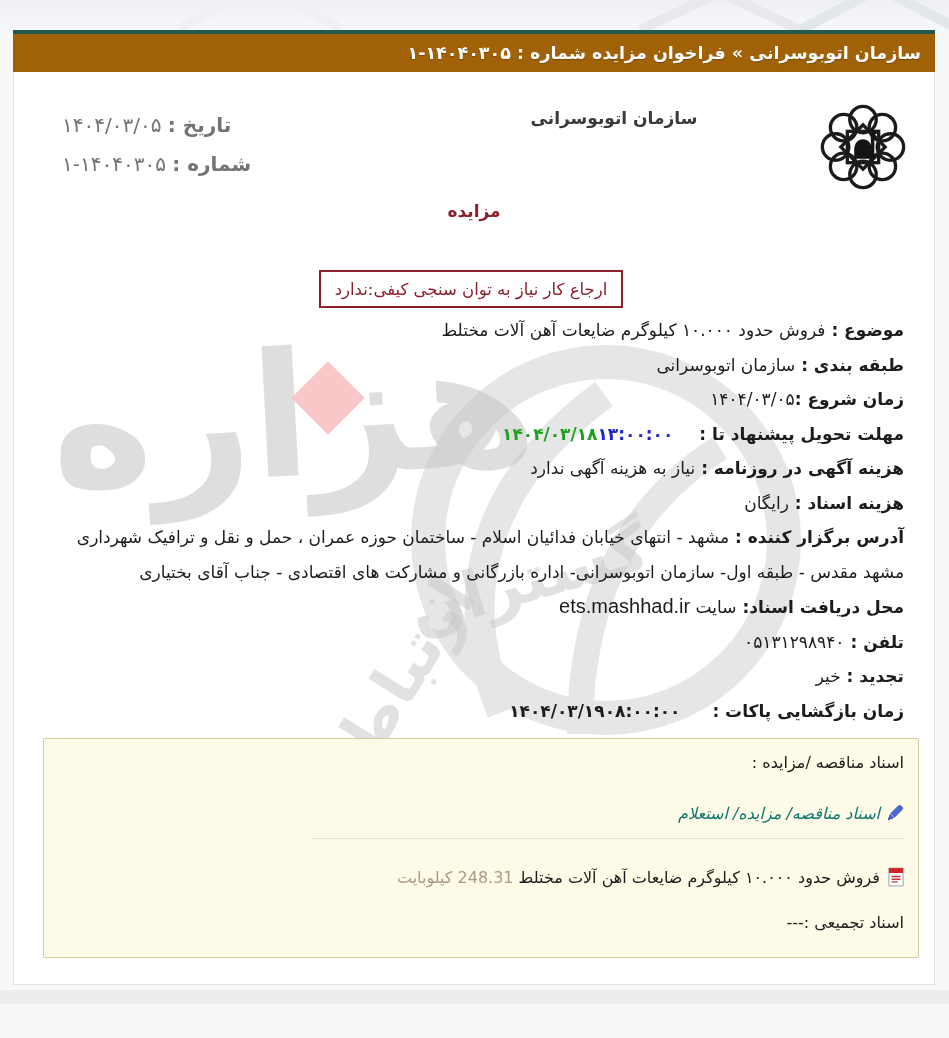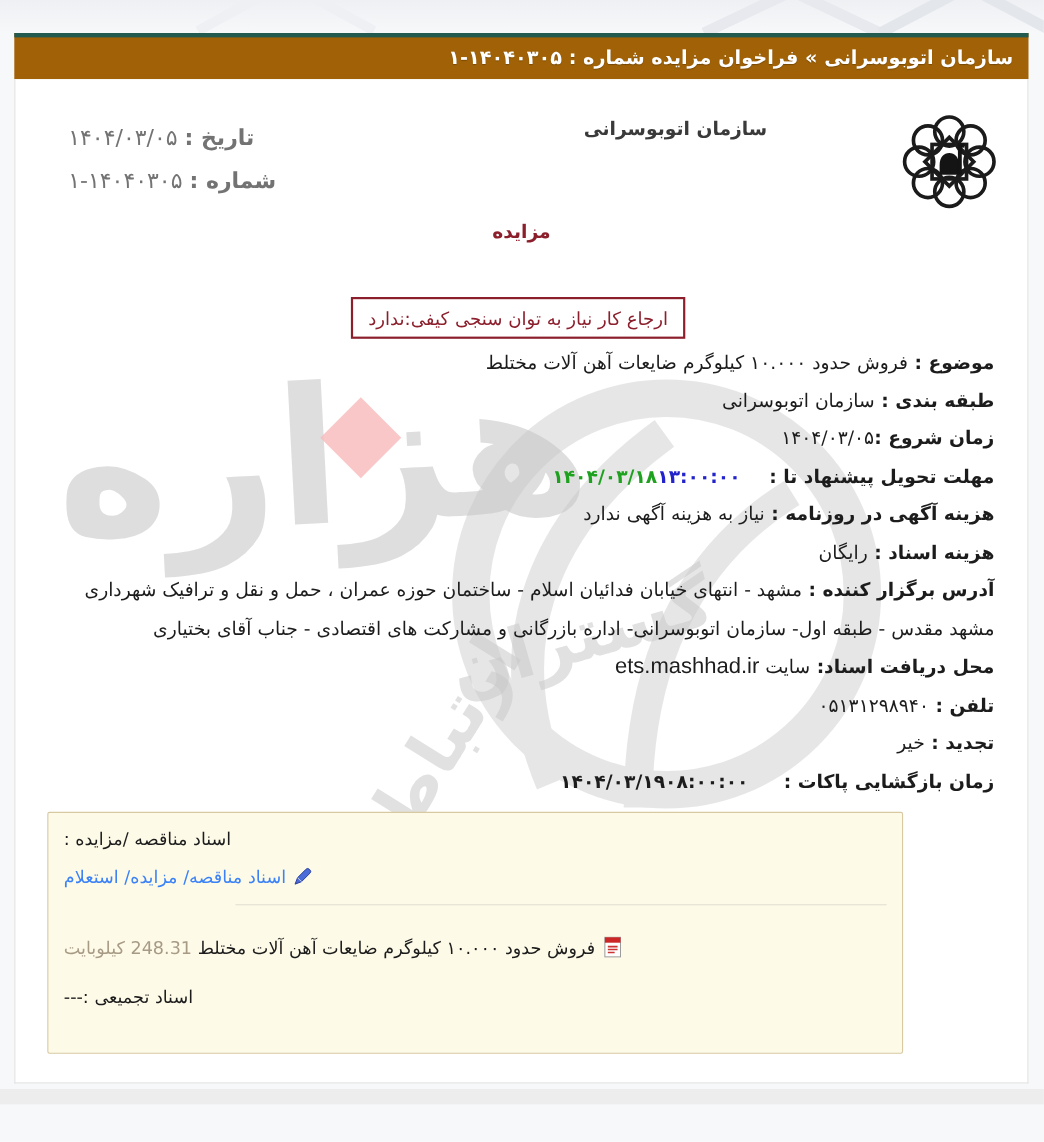--- a/index.html
+++ b/index.html
@@ -59,24 +59,24 @@
   .details{position:absolute;left:30px;right:30px;top:241px;z-index:1;direction:rtl;
     text-align:right;font-size:17px;color:#1c1c1c;}
   .details .row{line-height:34.5px;}
   .details .lbl{font-weight:bold;}
   .d-green{color:#1ea11e;font-weight:bold;}
   .d-blue{color:#2323cc;font-weight:bold;margin-right:26px;}
   .d-black-date{font-weight:bold;}
   .d-black-time{font-weight:bold;margin-right:26px;}
   .latin-url{font-family:"Liberation Sans","DejaVu Sans",sans-serif;font-size:20px;direction:ltr;unicode-bidi:embed;}
   
-  .docs-box{position:absolute;left:29px;top:666px;width:778px;height:220px;z-index:1;box-sizing:border-box;
+  .docs-box{position:absolute;left:29px;top:666px;width:876px;height:220px;z-index:1;box-sizing:border-box;
     background:#fdfae8;border:1px solid #d8c9a3;border-radius:2px;
-    padding:14px 14px 0 14px;direction:rtl;text-align:left;font-size:16px;color:#1c1c1c;}
-  .docs-link-row{margin-top:16px;color:#3b82f6;cursor:pointer;}
+    padding:14px 14px 0 14px;direction:rtl;text-align:right;font-size:16px;color:#1c1c1c;}
+  .docs-link-row{margin-top:32px;color:#0f766e;cursor:pointer;font-style:italic;}
   .docs-link-row .icon{display:inline-block;vertical-align:-3px;margin-left:6px;}
   .docs-divider{border:none;border-top:1px solid #e3e0d2;width:592px;margin:12px 0 0 0;}
   .docs-file-row{margin-top:28px;cursor:pointer;}
   .docs-file-row .icon{display:inline-block;vertical-align:-4px;margin-left:8px;}
   .file-size{color:#a89b85;}
   .docs-agg-row{margin-top:22px;}
 </style>
 </head>
 <body>
 

